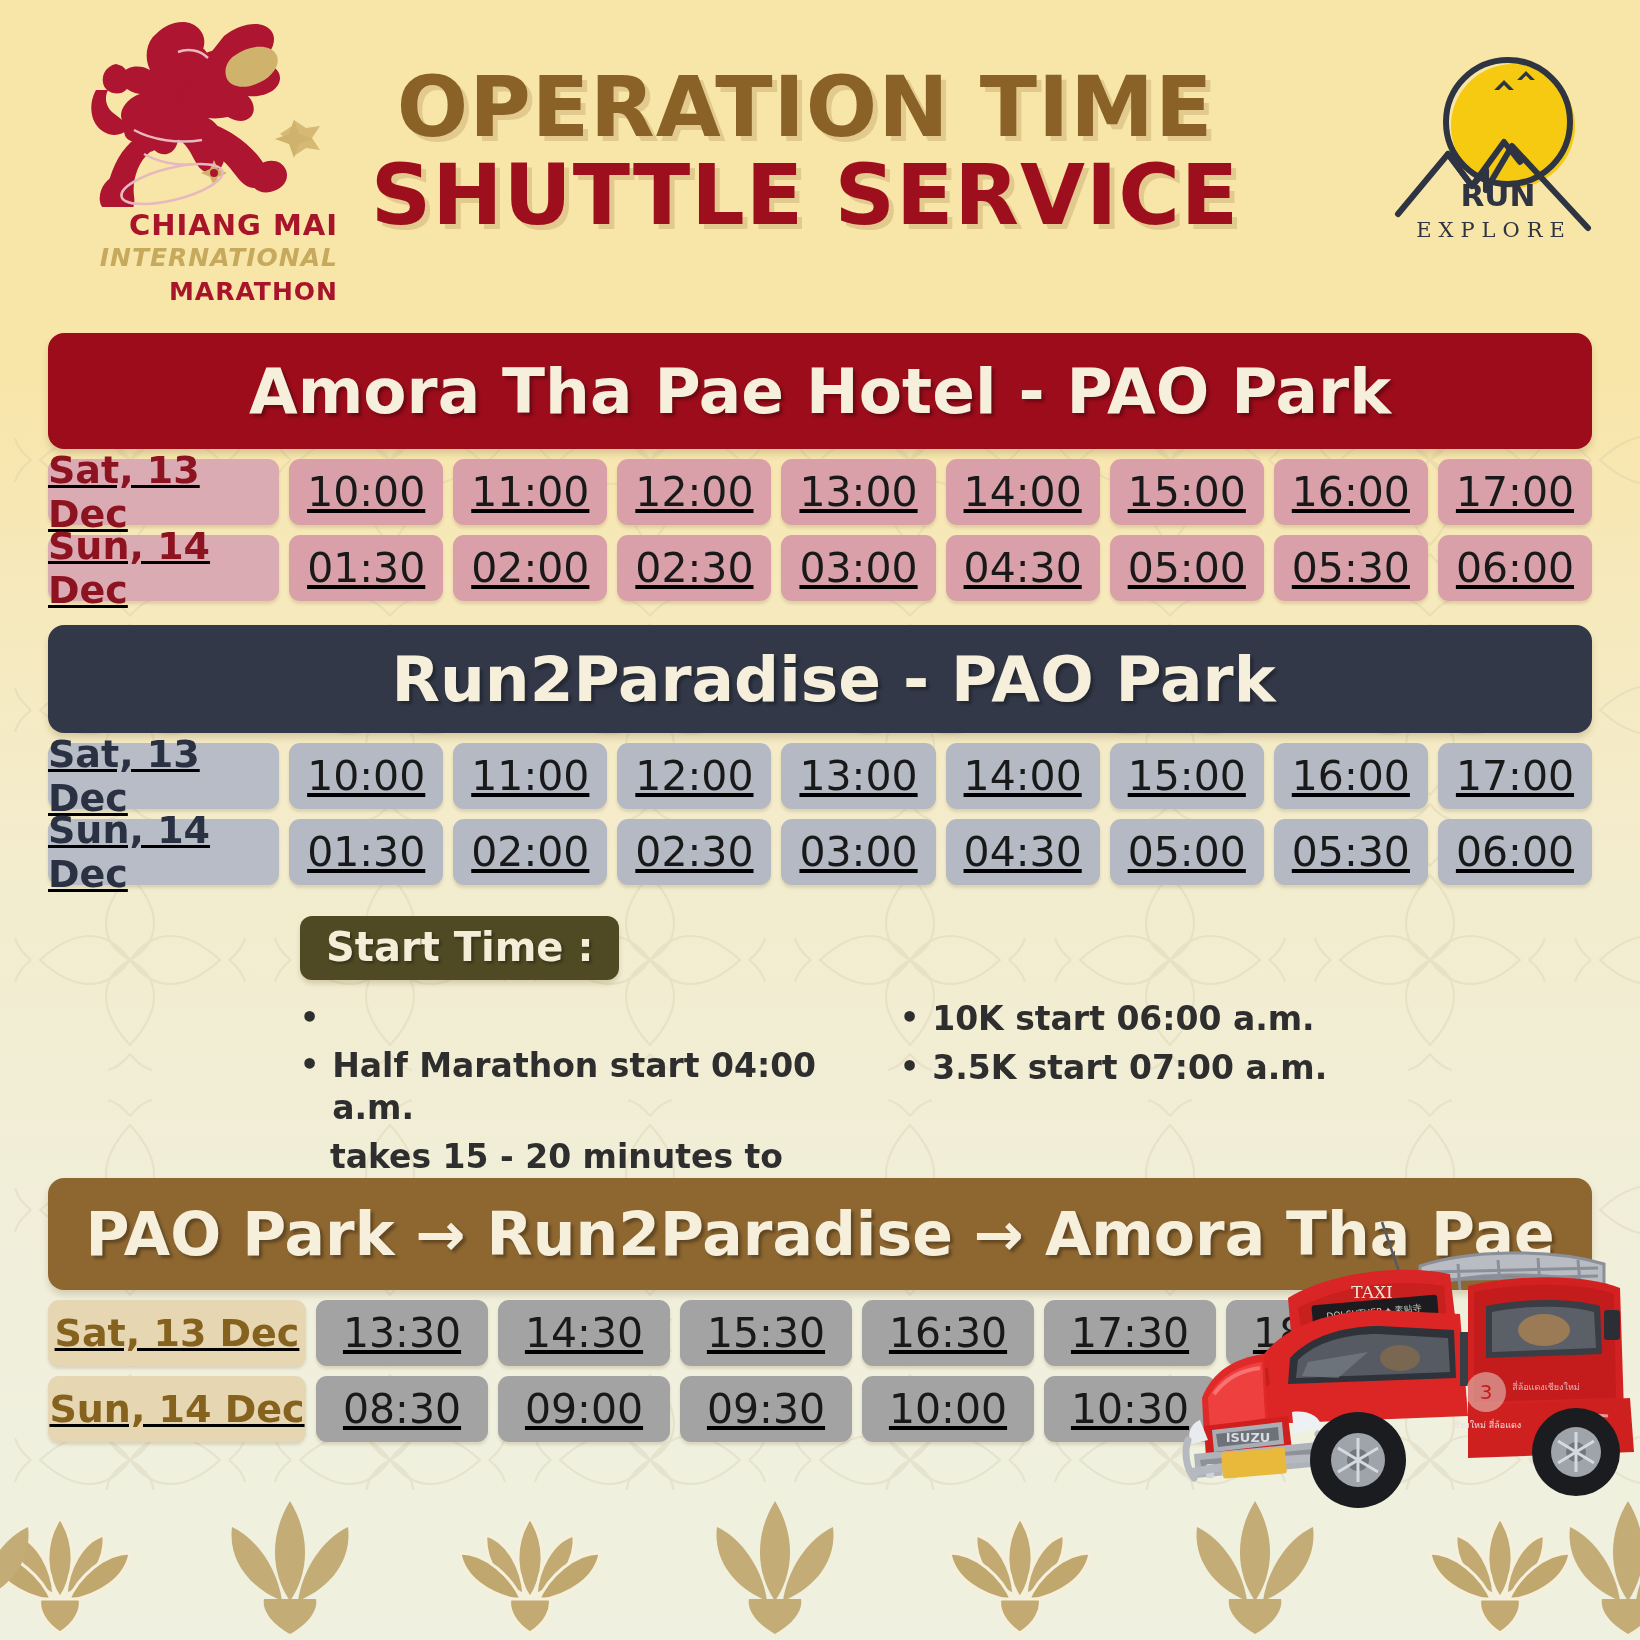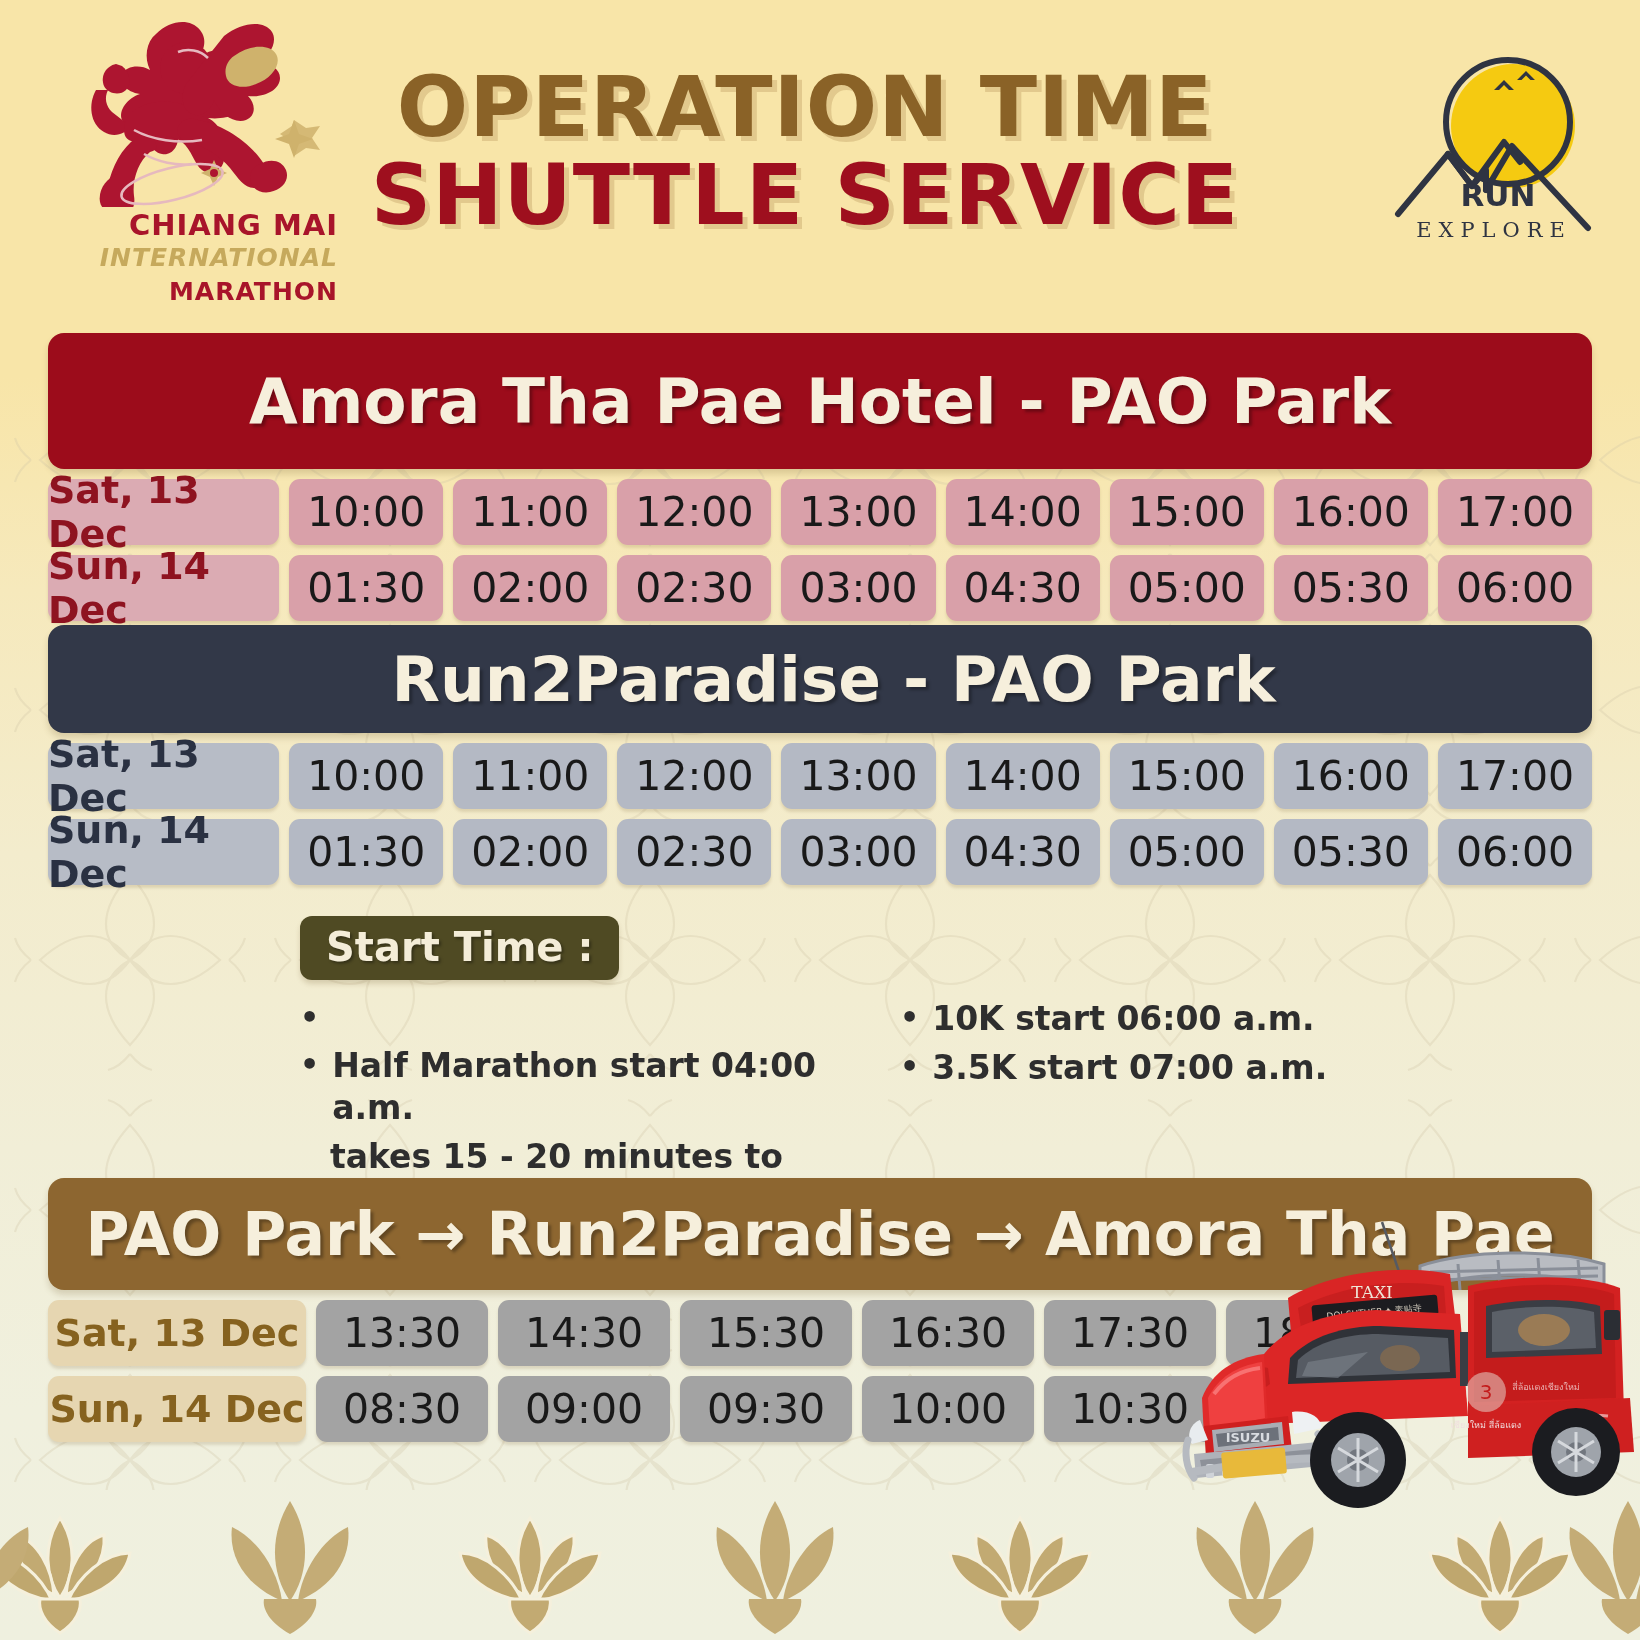--- a/index.html
+++ b/index.html
@@ -63,21 +63,21 @@
     box-shadow:0 5px 6px rgba(120,95,50,.22);
   }
   .sec-bar-label{
     font-family:"DejaVu Sans", sans-serif;
     font-weight:bold;color:#f6efdc;
     text-shadow:3px 3px 3px rgba(0,0,0,.30);
     white-space:nowrap;
   }
 
   
-  .row{display:flex;gap:10px;margin-top:10px;}
+  .row{display:flex;gap:10px;margin-top:10px;text-decoration:underline;}
   .chip{
     border-radius:11px;height:66px;
     display:flex;align-items:center;justify-content:center;
     font-size:41px;
     font-family:"DejaVu Sans", sans-serif;
     box-shadow:0 3px 3px rgba(120,95,50,.18);
   }
   .chip.day{
     width:258px;font-weight:bold;font-size:38px;
   }
@@ -240,21 +240,21 @@
       <g fill="#2f3442">
         <path d="M114 52 l10 -10 l10 10 l-5 0 l-5 -5 l-5 5 Z"></path>
         <path d="M137 42 l9 -9 l9 9 l-4.5 0 l-4.5 -4.5 l-4.5 4.5 Z"></path>
       </g>
       <text x="118" y="168" font-family="DejaVu Sans, sans-serif" font-size="31" font-weight="bold" fill="#2f3442" text-anchor="middle">RUN</text>
       <text x="114" y="199" font-family="DejaVu Serif, serif" font-size="21" letter-spacing="7" fill="#2f3442" text-anchor="middle">EXPLORE</text>
     </svg>
   </div>
 
   <div class="section t-red" style="top:333px">
-    <div class="sec-bar" style="height:136px">
+    <div class="sec-bar" style="height:116px">
       <span class="sec-bar-label">Amora Tha Pae Hotel - PAO Park</span>
     </div>
     <div class="row">
       <div class="chip day">Sat, 13 Dec</div>
       <div class="chip time">10:00</div>
       <div class="chip time">11:00</div>
       <div class="chip time">12:00</div>
       <div class="chip time">13:00</div>
       <div class="chip time">14:00</div>
       <div class="chip time">15:00</div>

